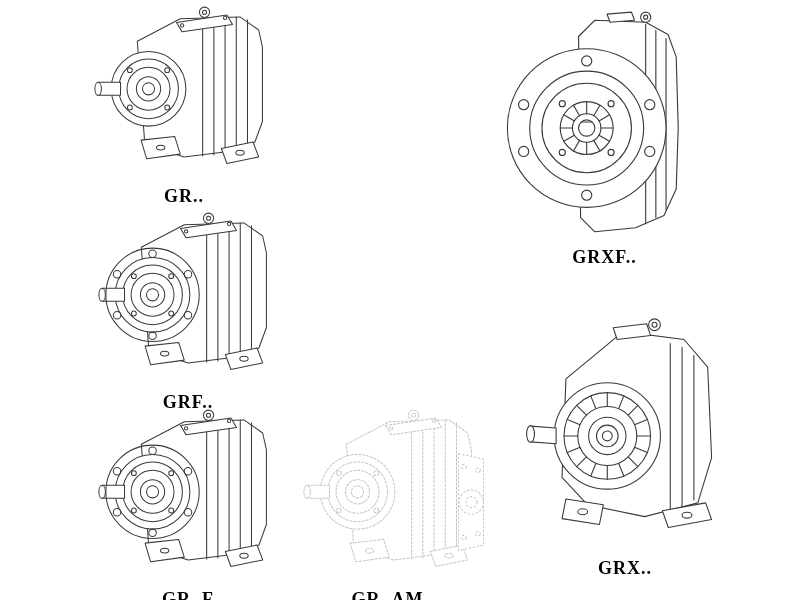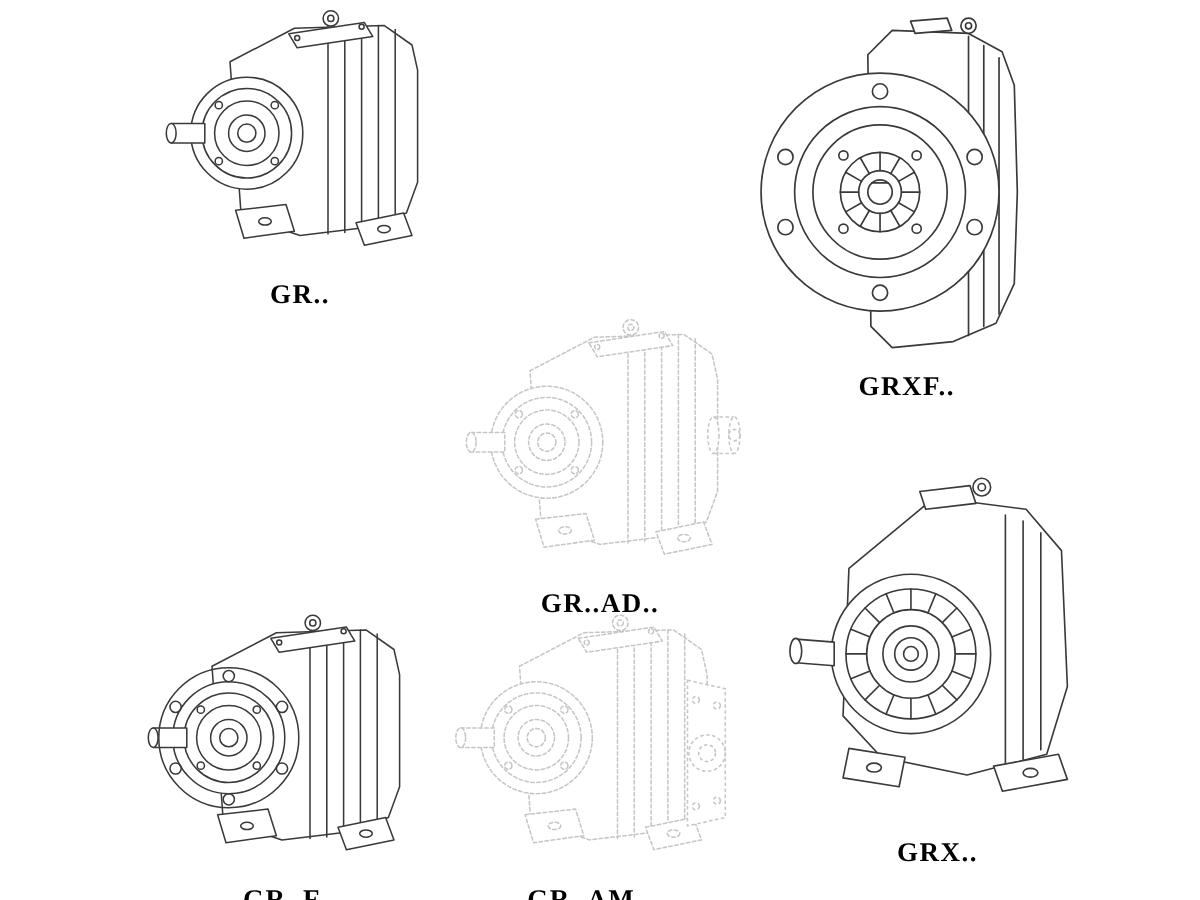--- a/index.html
+++ b/index.html
@@ -128,43 +128,43 @@
       <path fill="#fff" d="M70 192 L108 198 L104 218 L66 212 Z"></path>
       <ellipse cx="87" cy="205" rx="5" ry="3"></ellipse>
       <path fill="#fff" d="M168 204 L212 196 L218 213 L174 221 Z"></path>
       <ellipse cx="193" cy="208.5" rx="5" ry="3"></ellipse>
     </g>
   </defs>
 </svg>
 
 <div id="page">
 
-  <div class="cell" style="left:100px;top:2px;width:200px">
+  <div class="cell" style="left:84px;top:2px;width:200px">
     <svg class="draw" viewBox="0 0 200 195" width="196" height="182">
         <use href="#gbx"></use>
       </svg>
     <div class="lbl">GR..</div>
   </div>
 
 
   <div class="cell" style="left:492px;top:6px;width:225px">
     <svg class="draw" viewBox="0 0 220 235" width="224" height="239">
         <use href="#grxf"></use>
       </svg>
     <div class="lbl" style="">GRXF..</div>
   </div>
 
+  <div class="cell" style="left:88px;top:208px;width:200px">
+    <svg class="draw" viewBox="0 0 200 195" width="196" height="182">
+        <use href="#gbx"></use>
+        <use href="#ovl-flange"></use>
+      </svg>
+    <div class="lbl">GRF..</div>
+  </div>
 
-  <div class="cell" style="left:295px;top:208px;width:210px">
-    <svg class="draw ghost" viewBox="0 0 200 195" width="196" height="182">
-        <use href="#gbx"></use>
-        <use href="#ovl-ad"></use>
-      </svg>
-    <div class="lbl">GR..AD..</div>
-  </div>
 
   <div class="cell" style="left:88px;top:405px;width:200px">
     <svg class="draw" viewBox="0 0 200 195" width="196" height="182">
         <use href="#gbx"></use>
         <use href="#ovl-flange"></use>
       </svg>
     <div class="lbl">GR..F</div>
   </div>
 
   <div class="cell" style="left:288px;top:405px;width:210px">

